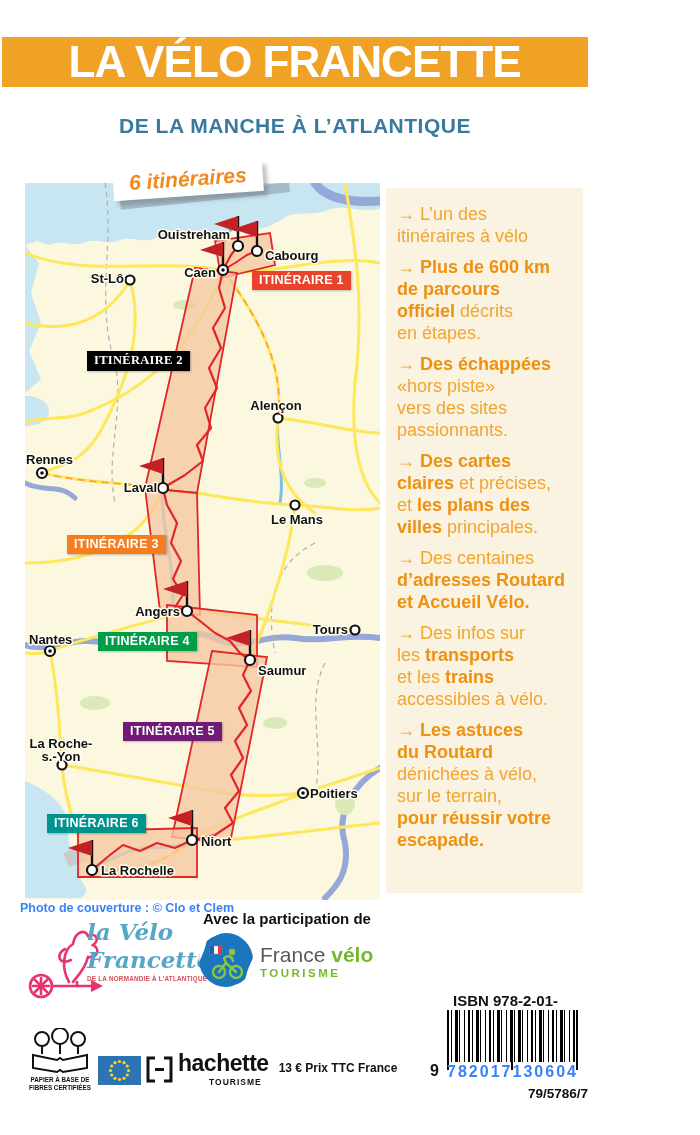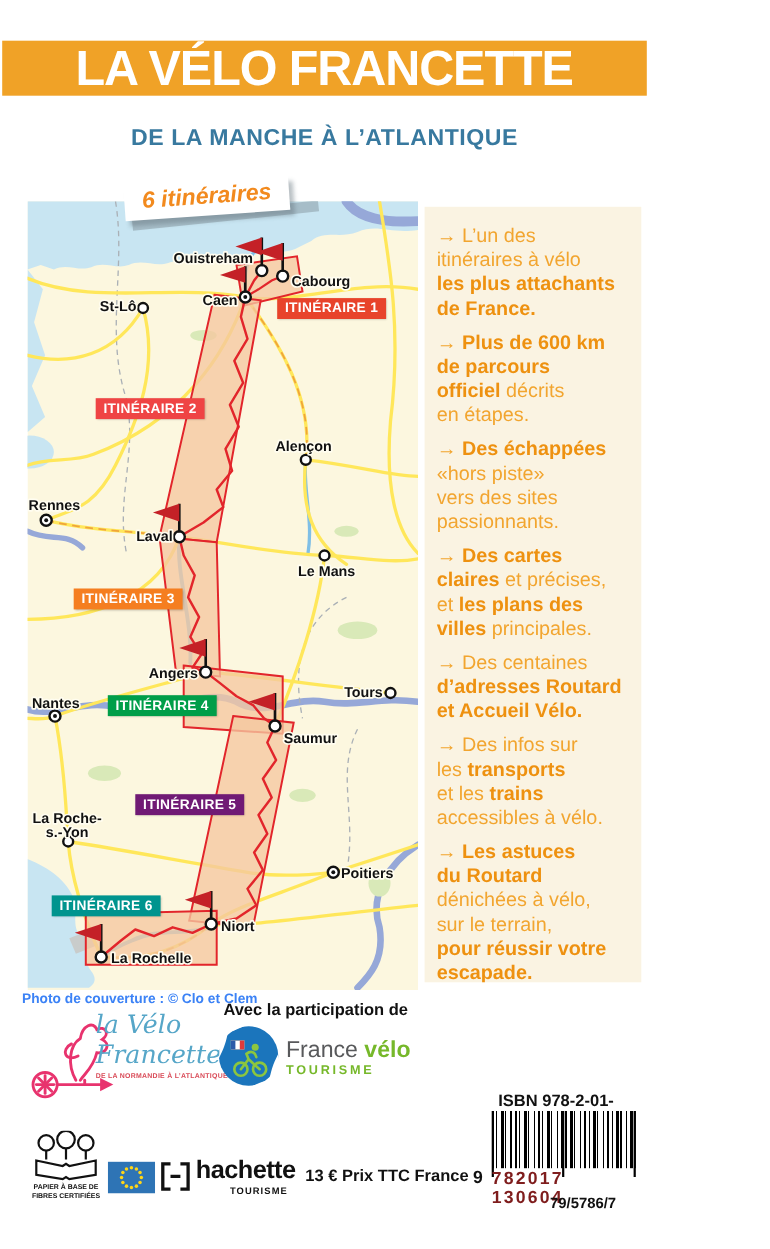--- a/index.html
+++ b/index.html
@@ -23,38 +23,38 @@
          box-shadow:4px 5px 4px rgba(100,115,125,.45);white-space:nowrap;z-index:5;}
 
   
   .panel{left:386px;top:188px;width:197px;height:705px;background:#FAF3E2;
          padding:15px 0 0 11px;box-sizing:border-box;overflow:hidden;}
   .benefit{margin:0 0 9px;font-size:18px;line-height:22px;color:#F2A52F;white-space:pre-wrap;}
   .benefit .b{font-weight:bold;color:#EE9110;}
 
   
   .credit{left:20px;top:901px;font-size:12.5px;font-weight:bold;color:#3b82f6;}
-  .vf-script{font-family:"DejaVu Serif",serif;font-style:italic;font-weight:normal;color:#56A6C8;font-size:23px;line-height:24px;}
+  .vf-script{font-family:"DejaVu Serif",serif;font-style:italic;font-weight:bold;color:#56A6C8;font-size:23px;line-height:24px;}
   .vf-tag{font-size:6.3px;font-weight:bold;color:#D94A57;letter-spacing:.25px;margin-top:3px;white-space:nowrap;}
   .participation{left:192px;top:910px;width:190px;text-align:center;font-size:15px;font-weight:bold;color:#111;}
   .fvt-name{font-size:21px;line-height:21px;}
   .fvt-name .g1{color:#58595B;} .fvt-name .g2{color:#76B82A;font-weight:bold;}
   .fvt-sub{font-size:11.5px;font-weight:bold;color:#76B82A;letter-spacing:2.5px;margin-top:2px;}
   .paper-txt{font-size:6.3px;font-weight:bold;color:#111;text-align:center;line-height:7.5px;margin-top:2px;}
   .hach-name{font-size:23px;font-weight:bold;letter-spacing:-.5px;color:#111;line-height:23px;}
   .hach-sub{font-size:8.5px;font-weight:bold;letter-spacing:1px;color:#111;margin-left:33px;margin-top:1px;}
   .isbn{left:428px;top:992px;width:155px;text-align:center;font-size:15px;font-weight:bold;color:#111;}
-  .price{left:250px;top:1061px;width:176px;text-align:right;font-size:15px;font-weight:bold;color:#111;}
+  .price{left:250px;top:1061px;width:176px;text-align:center;font-size:12px;font-weight:bold;color:#111;}
   .ean-first{left:430px;top:1062px;font-size:16px;font-weight:bold;color:#111;}
   .barcode{left:447px;top:1010px;width:131px;height:52px;background-color:#fff;
     background-image:repeating-linear-gradient(90deg,#000 0 2px,#fff 2px 4px,#000 4px 5px,#fff 5px 8px,#000 8px 11px,#fff 11px 12px,#000 12px 13px,#fff 13px 17px,#000 17px 18px,#fff 18px 21px);}
   .guard{position:absolute;top:0;width:2px;height:60px;background:#000;}
   .ean-digits{left:447px;top:1063px;width:131px;display:flex;justify-content:space-around;
-              font-size:16px;font-weight:bold;color:#7f1d1d;letter-spacing:2px;flex-direction:column;}
-  .printcode{left:500px;top:1086px;width:88px;text-align:left;font-size:13.5px;font-weight:bold;color:#111;}
+              font-size:16px;font-weight:bold;color:#3b82f6;letter-spacing:2px;}
+  .printcode{left:500px;top:1086px;width:88px;text-align:right;font-size:13.5px;font-weight:bold;color:#111;}
 </style>
 </head>
 <body>
 
 <div class="abs banner" style="background-color: rgb(240, 162, 39);">
   <h1>LA VÉLO FRANCETTE</h1>
 </div>
 <div class="abs subtitle" style="color: rgb(56, 121, 159);">DE LA MANCHE À L’ATLANTIQUE</div>
 
 <div class="abs map-wrap">
@@ -239,34 +239,33 @@
           <polygon points="0,-14 0,-30 -24,-22" fill="#C42127" stroke="none"></polygon>
         </g>
       <g transform="translate(67,687)">
           <line x1="0" y1="-4" x2="0" y2="-30"></line>
           <polygon points="0,-14 0,-30 -24,-22" fill="#C42127" stroke="none"></polygon>
         </g>
     </g>
   </svg>
 
   <div class="itin" style="left: 227px; top: 88px; background-color: rgb(232, 67, 43);">ITINÉRAIRE 1</div>
-  <div class="itin" style="left: 62px; top: 179px; background-color: #ef4444;">ITINÉRAIRE 2</div>
+  <div class="itin" style="left: 62px; top: 168px; background-color: #000000; font-family: Liberation Serif, serif;">ITINÉRAIRE 2</div>
   <div class="itin" style="left: 42px; top: 352px; background-color: rgb(245, 126, 32);">ITINÉRAIRE 3</div>
   <div class="itin" style="left: 73px; top: 449px; background-color: rgb(0, 158, 73);">ITINÉRAIRE 4</div>
   <div class="itin" style="left: 98px; top: 539px; background-color: #701a75;">ITINÉRAIRE 5</div>
   <div class="itin" style="left: 22px; top: 631px; background-color: rgb(0, 148, 142);">ITINÉRAIRE 6</div>
 
   <div class="badge" style="color: rgb(242, 138, 30);">6 itinéraires</div>
 </div>
 
 <div class="abs panel">
   <p class="benefit"><span>→ L’un des
 itinéraires à vélo
-</span><span class="b">les plus attachants
-de France.</span></p>
+</span></p>
   <p class="benefit"><span>→ </span><span class="b">Plus de 600 km
 de parcours
 officiel</span><span> décrits
 en étapes.</span></p>
   <p class="benefit"><span>→ </span><span class="b">Des échappées</span><span>
 «hors piste»
 vers des sites
 passionnants.</span></p>
   <p class="benefit"><span>→ </span><span class="b">Des cartes
 claires</span><span> et précises,

